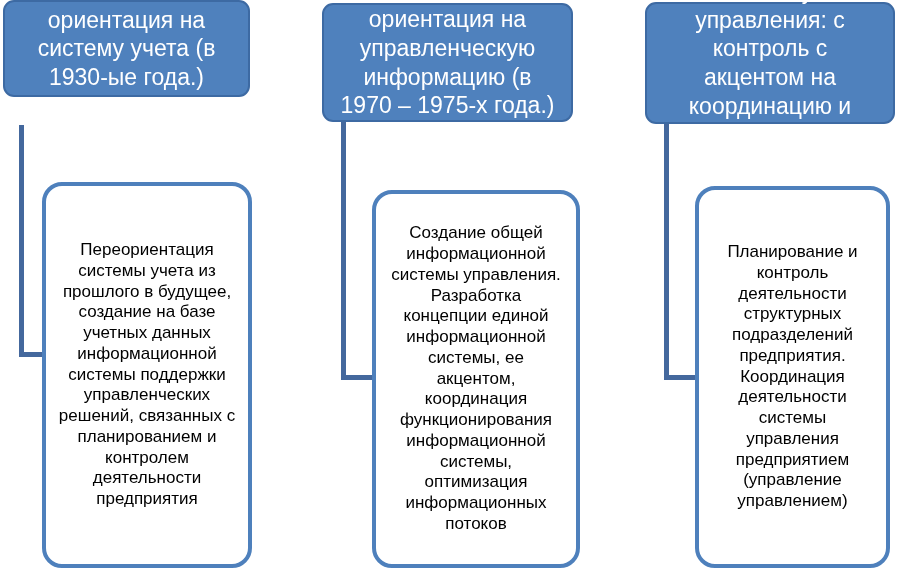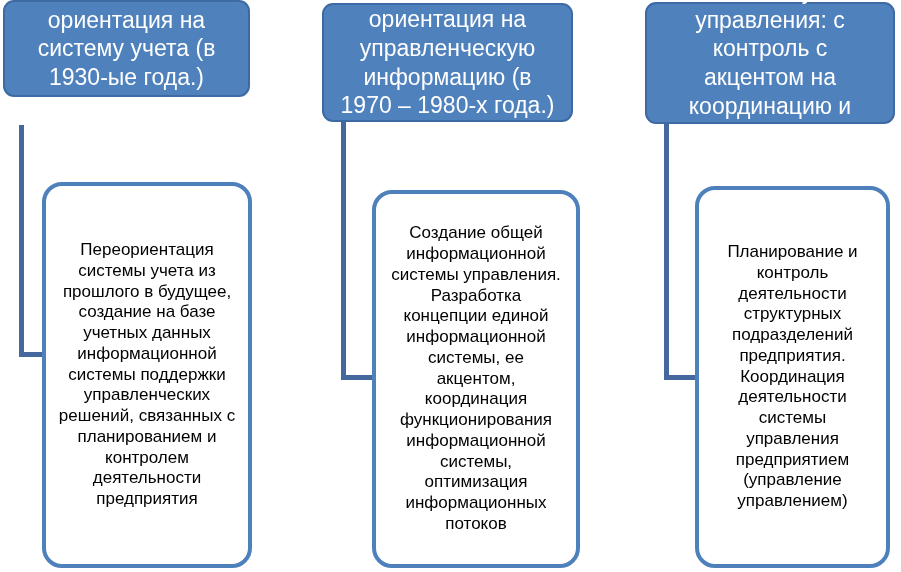--- a/index.html
+++ b/index.html
@@ -73,21 +73,21 @@
   <div class="header-box h1">
     <span>ориентация на  систему учета (в 1930-ые года.)</span>
   </div>
   <div class="conn v1"></div>
   <div class="conn z1"></div>
   <div class="body-box b1">
     <span>Переориентация системы учета из прошлого в будущее, создание на базе учетных данных информационной системы поддержки управленческих решений, связанных с планированием и контролем деятельности предприятия</span>
   </div>
 
   <div class="header-box h2">
-    <span>ориентация на управленческую информацию (в 1970 – 1980-х года.)</span>
+    <span>ориентация на управленческую информацию (в 1970 – 1975-х года.)</span>
   </div>
   <div class="conn v2"></div>
   <div class="conn z2"></div>
   <div class="body-box b2">
     <span>Создание общей информационной системы управления. Разработка концепции единой информационной системы, ее акцентом, координация функционирования информационной системы, оптимизация информационных потоков</span>
   </div>
 
   <div class="header-box h3">
     <span>ориентация на систему управления: с контроль с акцентом на координацию и акцентом на планирование</span>
   </div>

